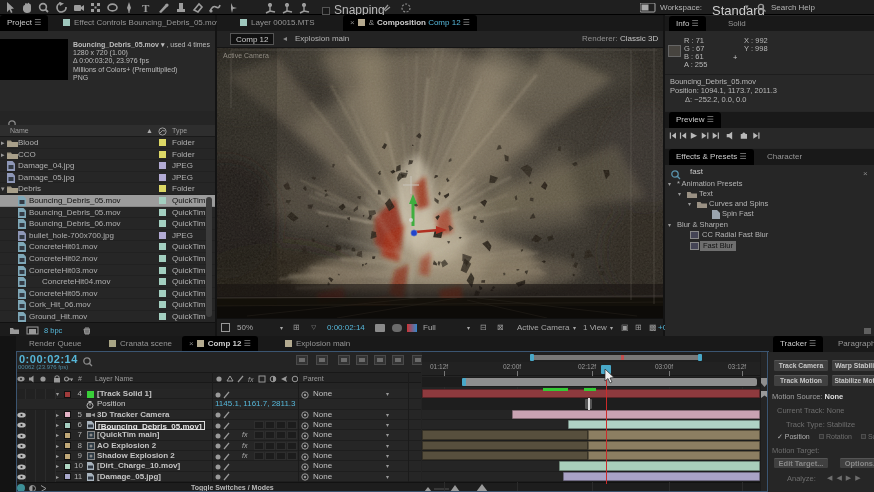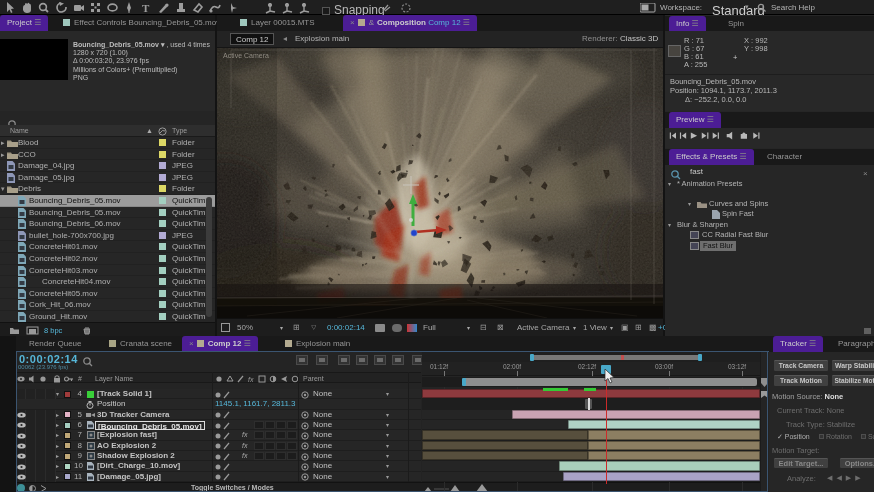--- a/index.html
+++ b/index.html
@@ -1,21 +1,21 @@
 <!DOCTYPE html>
 <html><head><meta charset="utf-8"><style>
 
 *{margin:0;padding:0;box-sizing:border-box}
 html,body{width:874px;height:492px;background:#131313;overflow:hidden;
  font-family:"Liberation Sans",sans-serif;-webkit-font-smoothing:antialiased}
 .abs{position:absolute}
 .t8{font-size:12px;color:#b4b4b4}
 .cy{color:#56b7d9}
 .tab{position:absolute;top:0;height:16px;line-height:16px;font-size:8px;color:#969696;padding:0 7px;white-space:nowrap}
-.tab.on{background:#4c1d95;color:#ccc;border-radius:3px 3px 0 0}
+.tab.on{background:#000000;color:#ccc;border-radius:3px 3px 0 0}
 .sw{display:inline-block;width:7px;height:7px;vertical-align:-1px;margin-right:4px}
 .row{position:absolute;left:0;width:100%;height:12px;line-height:12px;font-size:8px;color:#b0b0b0;white-space:nowrap}
 .btn{position:absolute;background:#404040;border:1px solid #262626;border-radius:2px;
  color:#c8c8c8;font-size:7.5px;font-weight:bold;text-align:center;box-shadow:inset 0 1px 0 #555}
 .dim{color:#6e6e6e}
 
 </style></head><body>
 <div class="abs" style="left:0;top:0;width:874px;height:15px;background:#1f1f1f;border-bottom:1px solid #000">
 <svg class="abs" style="left:0;top:0;opacity:0.82" width="420" height="15" xmlns="http://www.w3.org/2000/svg">
       <g transform="translate(4,2)" fill="#b9b9b9" stroke="none">
@@ -637,21 +637,21 @@
 <span class="abs" style="left:393px;font-size:6px">▾</span>
 <span class="abs" style="left:404px;color:#999">▣</span>
 <span class="abs" style="left:418px;color:#999">⊞</span>
 <span class="abs" style="left:432px;color:#999">▩</span>
 <span class="abs cy" style="left:441px">+0</span>
 </div>
 </div>
 <div class="abs" style="left:665px;top:15px;width:209px;height:321px;background:#262626">
 <div class="abs" style="left:0;top:1px;width:209px;height:16px;background:#191919">
 <div class="tab on" style="left:4px">Info <span style="color:#888">☰</span></div>
-<div class="tab" style="left:56px">Spin</div>
+<div class="tab" style="left:56px">Solid</div>
 </div>
 <div class="abs" style="left:0;top:16px;width:209px;height:80px;background:#282828;font-size:7.5px;color:#b8b8b8">
 <div class="abs" style="left:3px;top:14px;width:13px;height:12px;background:#47443f;border:1px solid #666"></div>
 <div class="abs" style="left:19px;top:6px;line-height:8px">R : 71<br>G : 67<br>B : 61<br>A : 255</div>
 <div class="abs" style="left:79px;top:6px;line-height:8px">X : 992<br>Y : 998</div>
 <div class="abs" style="left:68px;top:22px;color:#ccc">+</div>
 <div class="abs" style="left:0;top:43px;width:209px;border-top:1px solid #1d1d1d"></div>
 <div class="abs" style="left:5px;top:46px">Bouncing_Debris_05.mov</div>
 <div class="abs" style="left:5px;top:55px">Position: 1094.1, 1173.7, 2011.3</div>
 <div class="abs" style="left:20px;top:64px">Δ: −252.2, 0.0, 0.0</div>
@@ -678,20 +678,27 @@
 <div class="abs" style="left:0;top:150px;width:209px;height:171px;background:#262626">
 <svg class="abs" style="left:5px;top:4px" width="13" height="11" xmlns="http://www.w3.org/2000/svg">
         <circle cx="5" cy="5" r="3.2" fill="none" stroke="#5a93ad" stroke-width="1.3"></circle>
         <line x1="7.3" y1="7.3" x2="10" y2="10" stroke="#5a93ad" stroke-width="1.3"></line>
       </svg>
 <div class="abs" style="left:25px;top:2px;font-size:8px;color:#c8c8c8">fast</div>
 <div class="abs" style="left:198px;top:4px;font-size:8px;color:#888">×</div>
 <div class="abs" style="left:0;top:14px;width:209px;height:10px;font-size:7.5px;color:#b4b4b4;line-height:10px">
 <span class="abs" style="left:3px;font-size:6px;color:#999">▾</span>
 <span class="abs" style="left:12px">* Animation Presets</span>
+</div>
+<div class="abs" style="left:0;top:24px;width:209px;height:10px;font-size:7.5px;color:#b4b4b4;line-height:10px">
+<span class="abs" style="left:13px;font-size:6px;color:#999">▾</span>
+<svg class="abs" style="left:22px;top:1.5px" width="10" height="7" xmlns="http://www.w3.org/2000/svg">
+          <path d="M0 1 L3.5 1 L4.5 2.5 L10 2.5 L10 7 L0 7 Z" fill="#9a9184"></path>
+        </svg>
+<span class="abs" style="left:34px">Text</span>
 </div>
 <div class="abs" style="left:0;top:34px;width:209px;height:10px;font-size:7.5px;color:#b4b4b4;line-height:10px">
 <span class="abs" style="left:23px;font-size:6px;color:#999">▾</span>
 <svg class="abs" style="left:32px;top:1.5px" width="10" height="7" xmlns="http://www.w3.org/2000/svg">
           <path d="M0 1 L3.5 1 L4.5 2.5 L10 2.5 L10 7 L0 7 Z" fill="#9a9184"></path>
         </svg>
 <span class="abs" style="left:44px">Curves and Spins</span>
 </div>
 <div class="abs" style="left:0;top:44px;width:209px;height:10px;font-size:7.5px;color:#b4b4b4;line-height:10px">
 <svg class="abs" style="left:47px;top:0.5px" width="8" height="9" xmlns="http://www.w3.org/2000/svg">
@@ -879,21 +886,21 @@
         <circle cx="4.5" cy="3" r="1.1" fill="#222"></circle>
       </svg>
 <span class="abs" style="left:40px;top:0;font-size:6px;color:#999">▸</span>
 <span class="abs" style="left:48px;top:1.5px;width:7px;height:7px;background:#c0a878;border:1px solid #111"></span>
 <span class="abs" style="left:58px;width:8px;text-align:right;color:#b0b0b0">7</span>
 <svg class="abs" style="left:71px;top:1px" width="8" height="8" xmlns="http://www.w3.org/2000/svg">
         <rect width="8" height="8" fill="#8a8a8a"></rect>
         <rect x="1" y="1" width="6" height="6" fill="#2d3a44"></rect>
         <circle cx="4" cy="4" r="1.5" fill="#8a8a8a"></circle>
       </svg>
-<span class="abs" style="left:81px;color:#c4c4c4;font-weight:bold">[Explosion fast]</span>
+<span class="abs" style="left:81px;color:#c4c4c4;font-weight:bold">[QuickTim main]</span>
 <svg class="abs" style="left:199px;top:1.5px" width="16" height="8" xmlns="http://www.w3.org/2000/svg">
         <circle cx="3" cy="4" r="2.5" fill="#9a9a9a"></circle>
         <line x1="9" y1="7" x2="14" y2="1" stroke="#9a9a9a" stroke-width="1.2"></line>
       </svg>
 <span class="abs" style="left:226px;font-size:7px;color:#aaa;font-style:italic">fx</span>
 <span class="abs" style="left:238px;top:1px;width:10px;height:8px;background:#1c1c1c;border:1px solid #2e2e2e"></span>
 <span class="abs" style="left:249px;top:1px;width:10px;height:8px;background:#1c1c1c;border:1px solid #2e2e2e"></span>
 <span class="abs" style="left:260px;top:1px;width:10px;height:8px;background:#1c1c1c;border:1px solid #2e2e2e"></span>
 <span class="abs" style="left:271px;top:1px;width:10px;height:8px;background:#1c1c1c;border:1px solid #2e2e2e"></span>
 <svg class="abs" style="left:285px;top:1.5px" width="8" height="8" xmlns="http://www.w3.org/2000/svg">

